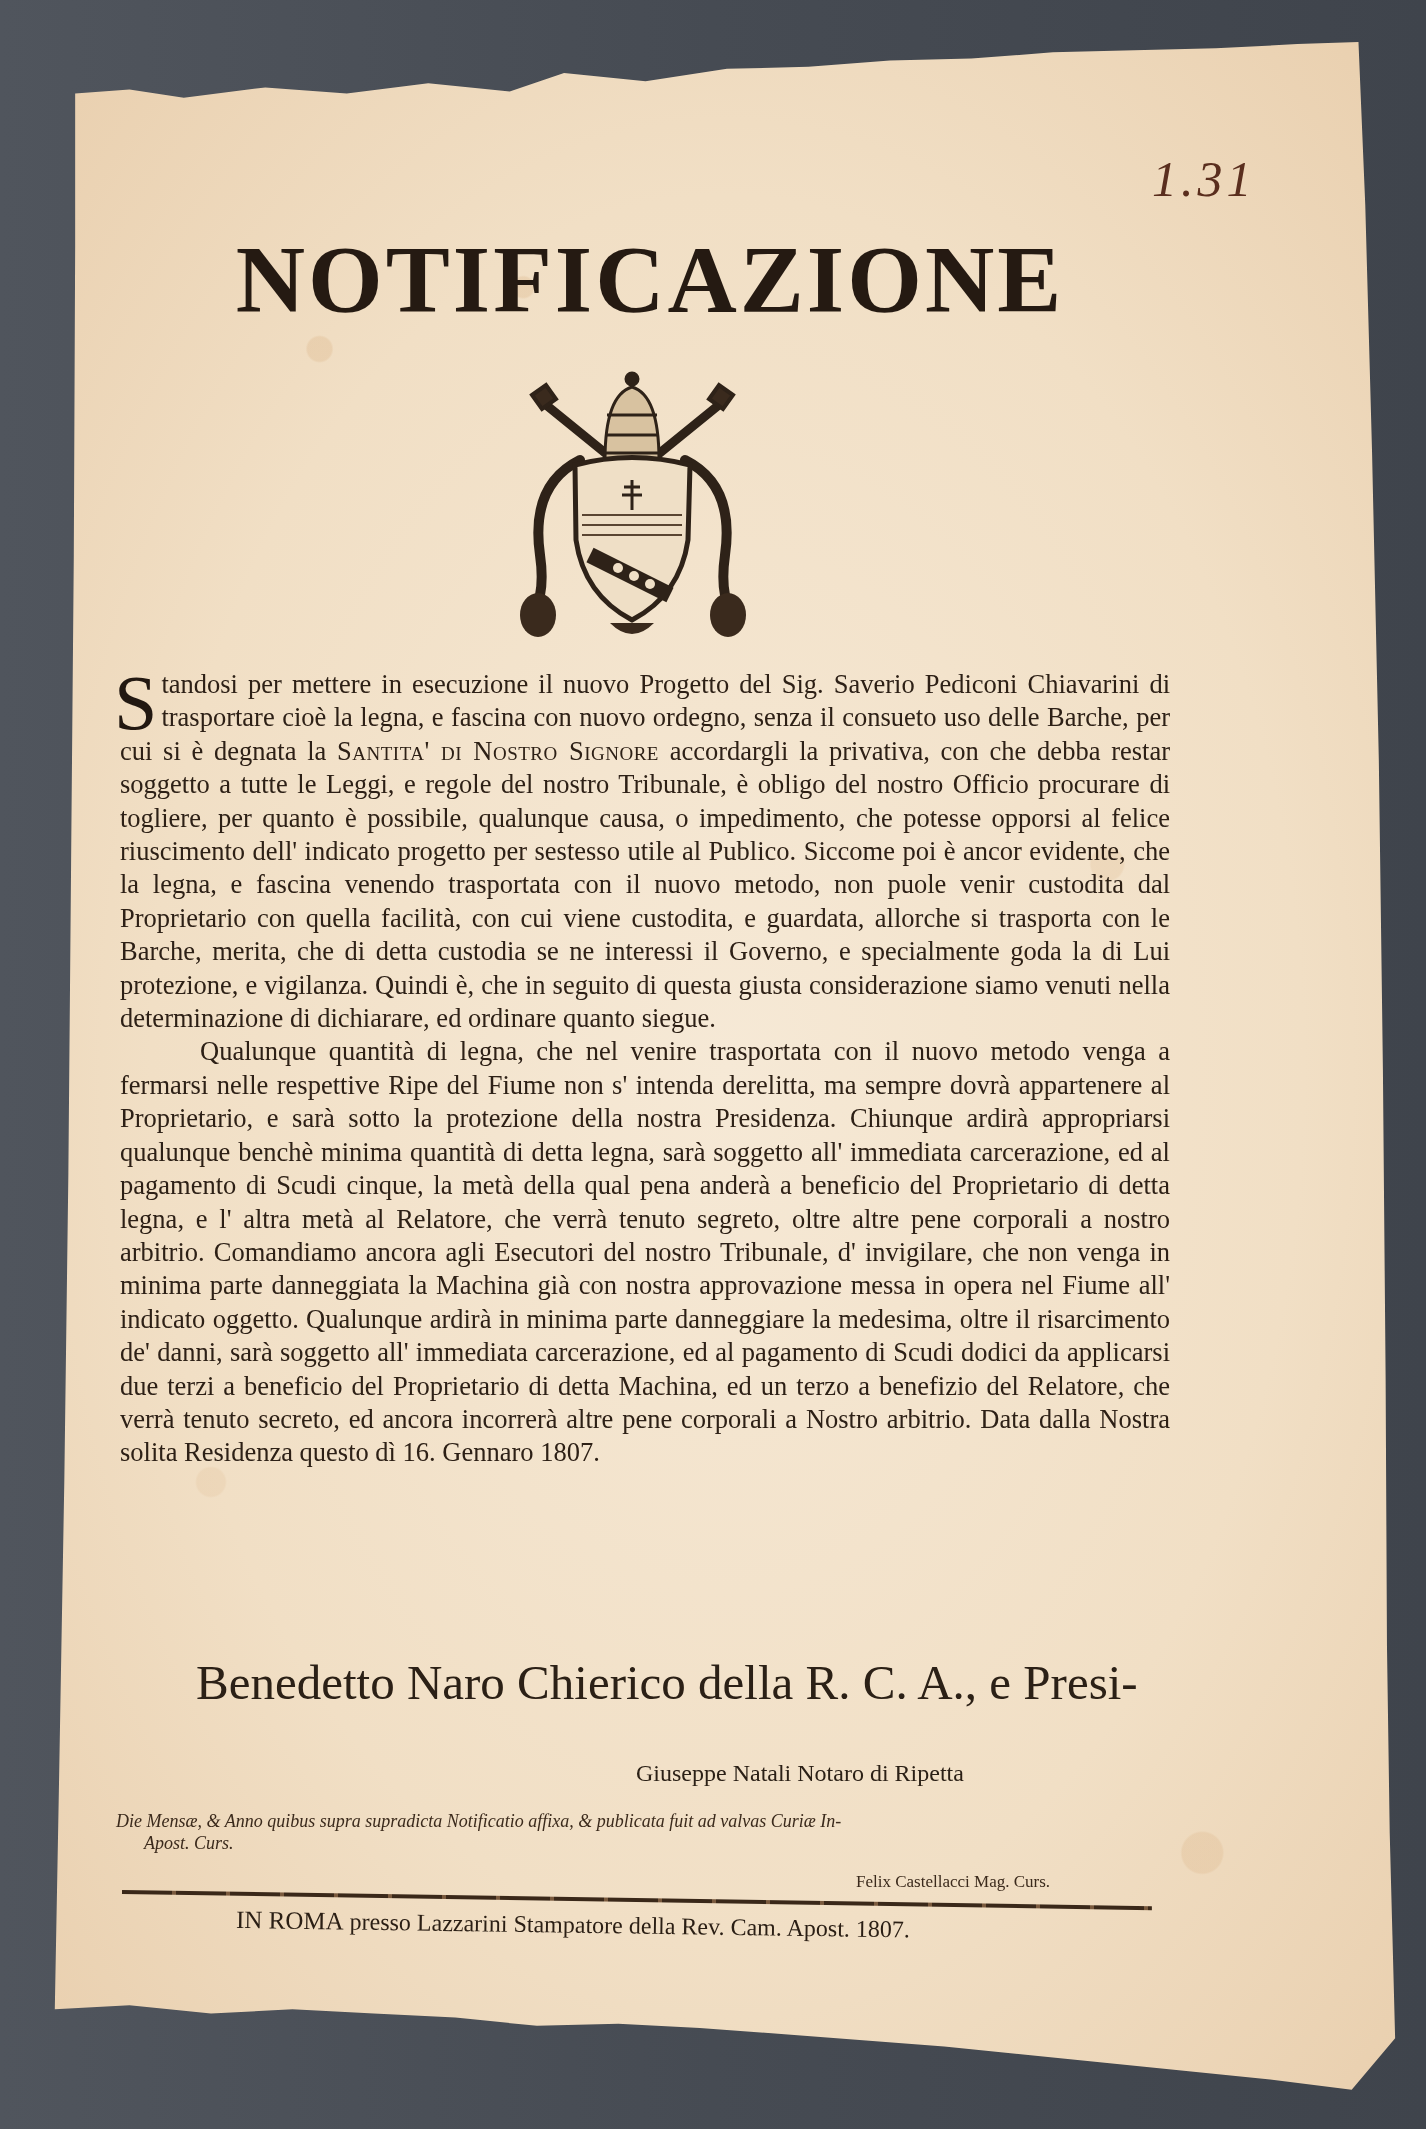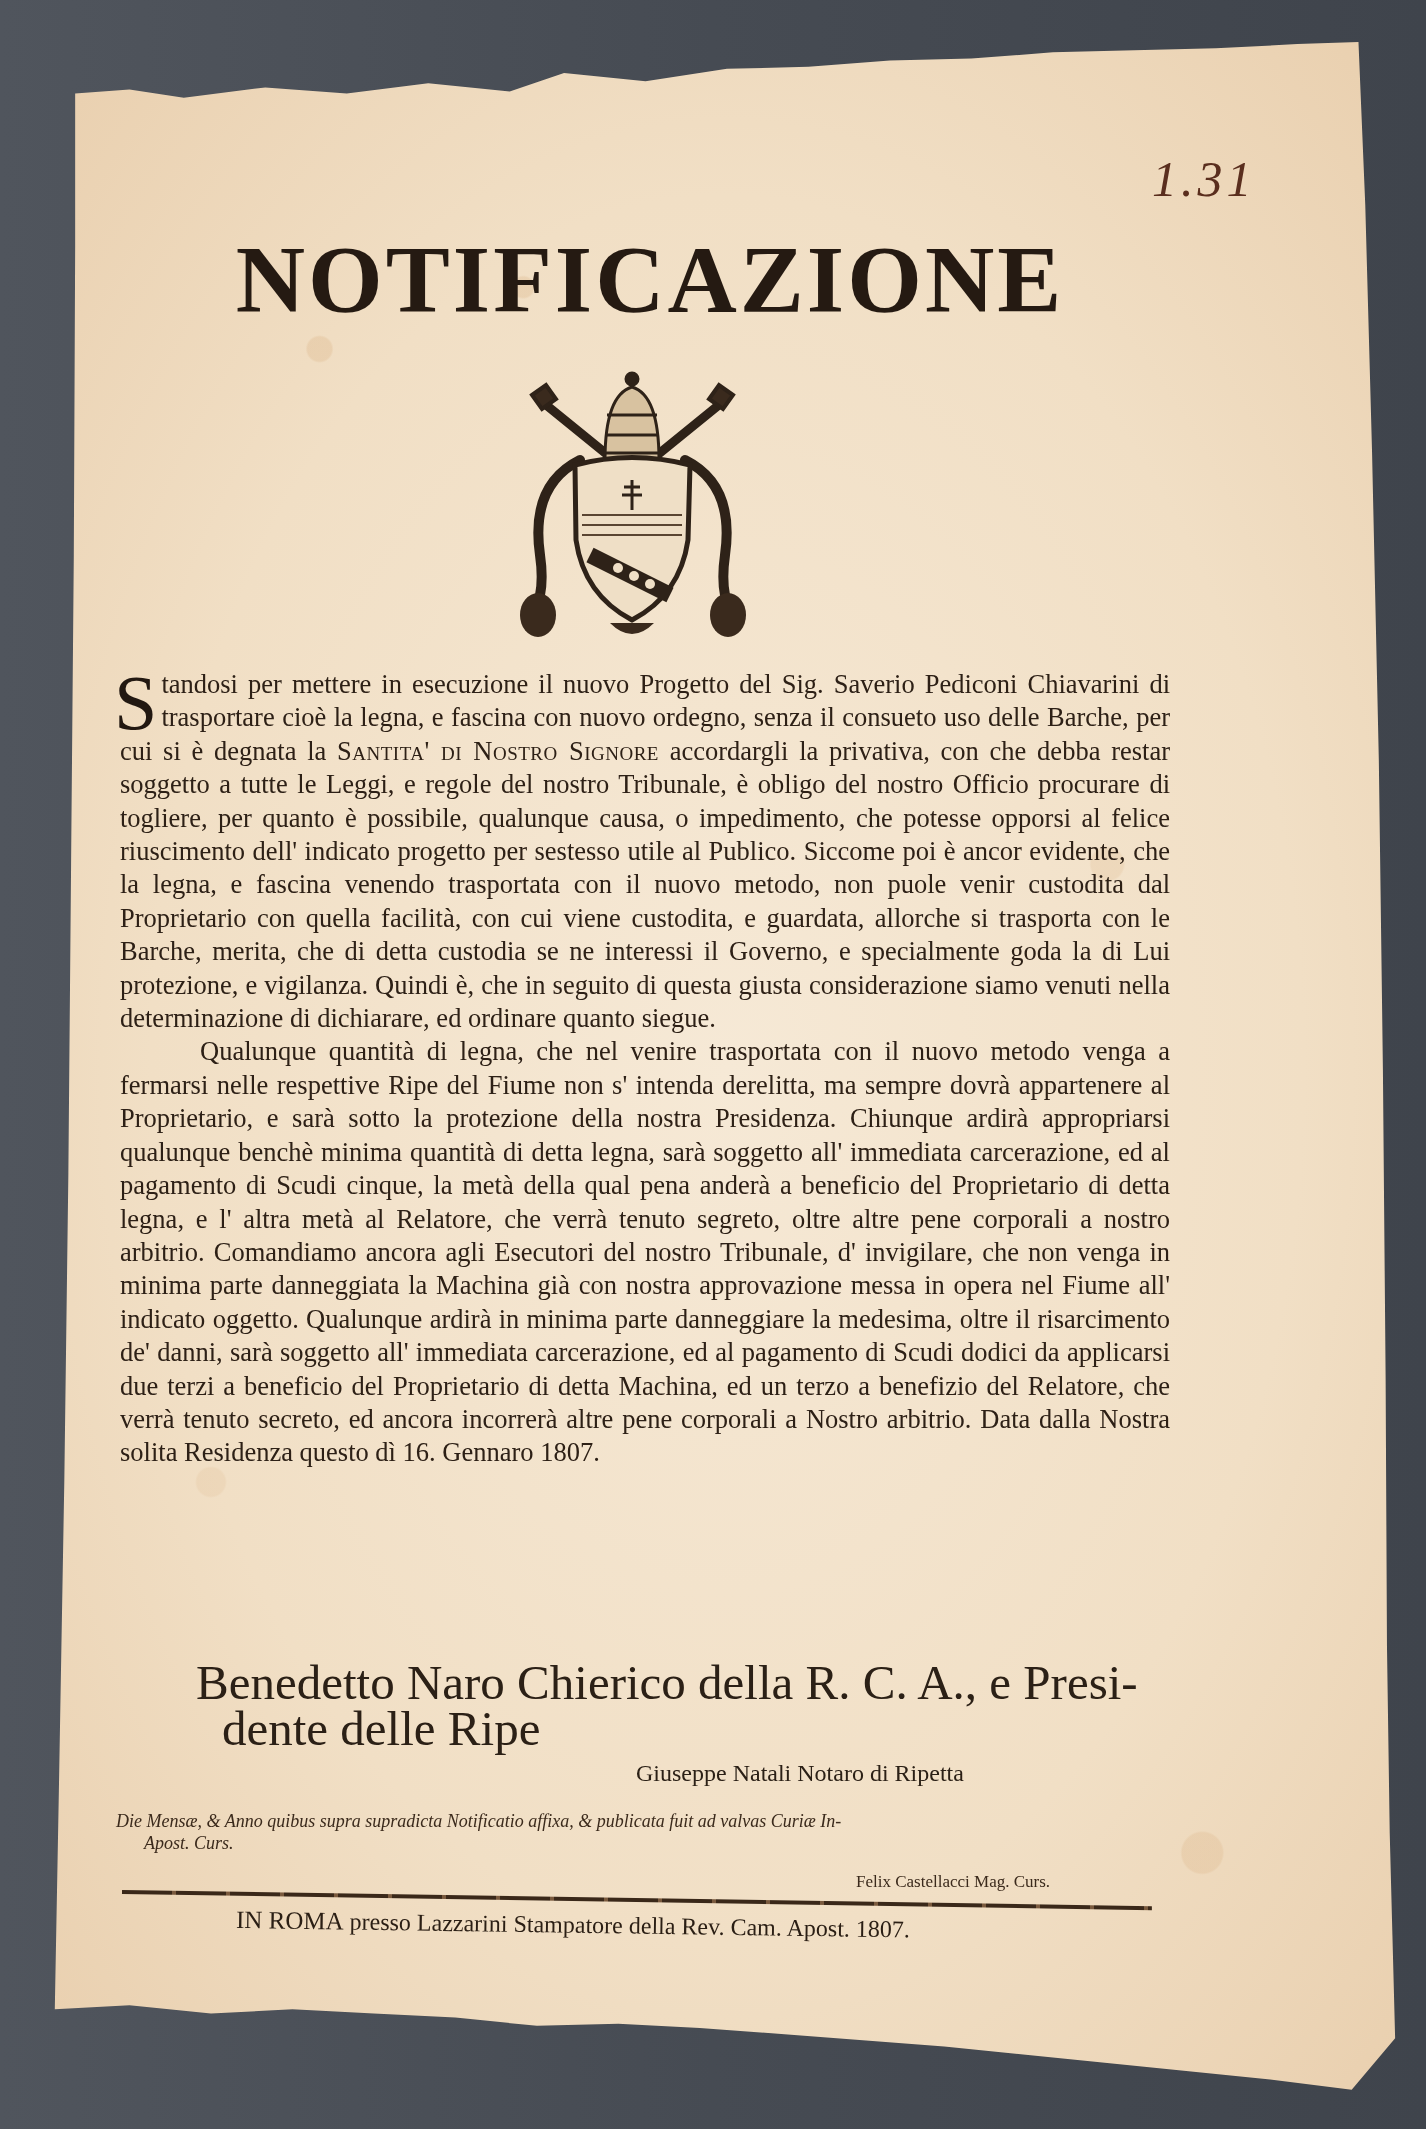--- a/index.html
+++ b/index.html
@@ -140,21 +140,20 @@
     </svg>
   </div>
 
   <div class="body">
     <p><span class="dropcap">S</span><span>tandosi per mettere in esecuzione il nuovo Progetto del Sig. Saverio Pediconi Chiavarini di trasportare cioè la legna, e fascina con nuovo ordegno, senza il consueto uso delle Barche, per cui si è degnata la </span><span class="smallcaps">Santita' di Nostro Signore</span><span> accordargli la privativa, con che debba restar soggetto a tutte le Leggi, e regole del nostro Tribunale, è obligo del nostro Officio procurare di togliere, per quanto è possibile, qualunque causa, o impedimento, che potesse opporsi al felice riuscimento dell' indicato progetto per sestesso utile al Publico. Siccome poi è ancor evidente, che la legna, e fascina venendo trasportata con il nuovo metodo, non puole venir custodita dal Proprietario con quella facilità, con cui viene custodita, e guardata, allorche si trasporta con le Barche, merita, che di detta custodia se ne interessi il Governo, e specialmente goda la di Lui protezione, e vigilanza. Quindi è, che in seguito di questa giusta considerazione siamo venuti nella determinazione di dichiarare, ed ordinare quanto siegue.</span></p>
     <p class="indent">Qualunque quantità di legna, che nel venire trasportata con il nuovo metodo venga a fermarsi nelle respettive Ripe del Fiume non s' intenda derelitta, ma sempre dovrà appartenere al Proprietario, e sarà sotto la protezione della nostra Presidenza. Chiunque ardirà appropriarsi qualunque benchè minima quantità di detta legna, sarà soggetto all' immediata carcerazione, ed al pagamento di Scudi cinque, la metà della qual pena anderà a beneficio del Proprietario di detta legna, e l' altra metà al Relatore, che verrà tenuto segreto, oltre altre pene corporali a nostro arbitrio. Comandiamo ancora agli Esecutori del nostro Tribunale, d' invigilare, che non venga in minima parte danneggiata la Machina già con nostra approvazione messa in opera nel Fiume all' indicato oggetto. Qualunque ardirà in minima parte danneggiare la medesima, oltre il risarcimento de' danni, sarà soggetto all' immediata carcerazione, ed al pagamento di Scudi dodici da applicarsi due terzi a beneficio del Proprietario di detta Machina, ed un terzo a benefizio del Relatore, che verrà tenuto secreto, ed ancora incorrerà altre pene corporali a Nostro arbitrio. Data dalla Nostra solita Residenza questo dì 16. Gennaro 1807.</p>
   </div>
 
   <div class="sign1">
     <span>Benedetto Naro Chierico della R. C. A., e Presi-</span>
-    <span class="l2">dente delle Ripe</span>
   </div>
   <div class="sign2">Giuseppe Natali Notaro di Ripetta</div>
 
   <div class="latin">
     <div>Die Mensæ, &amp; Anno quibus supra supradicta Notificatio affixa, &amp; publicata fuit ad valvas Curiæ In-</div>
     <div class="l3">Apost. Curs.</div>
   </div>
   <div class="mag">Felix Castellacci Mag. Curs.</div>
 
   <div class="rule"></div>

